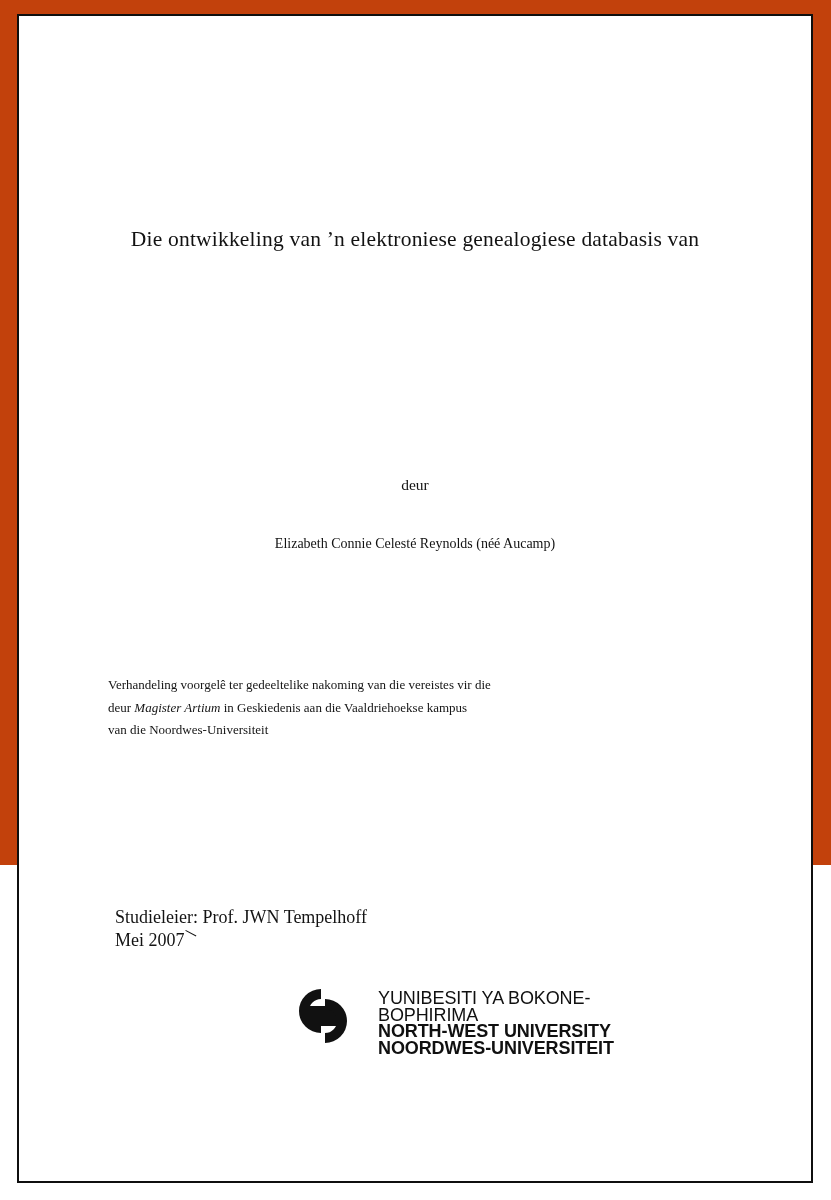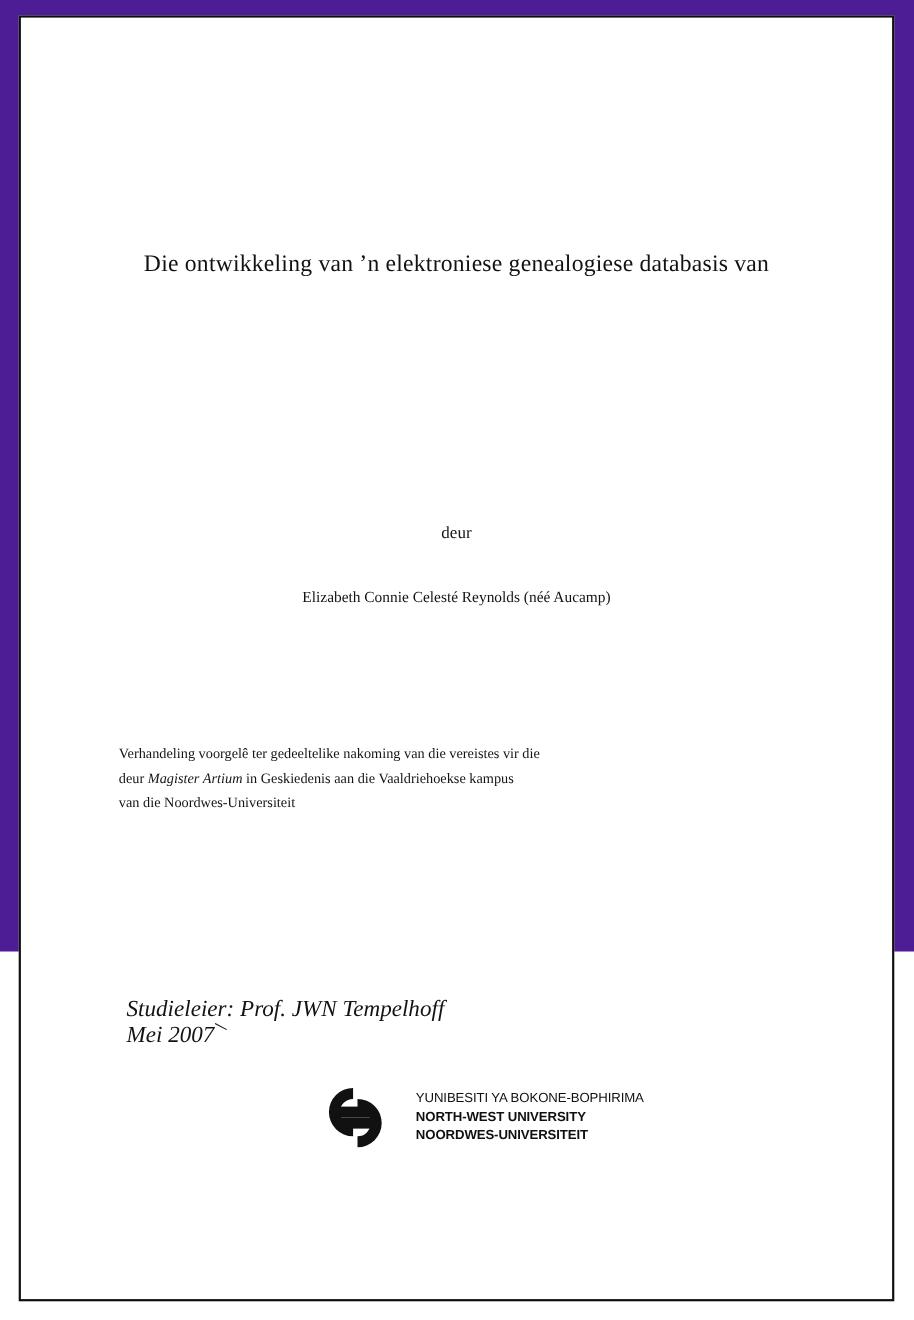--- a/index.html
+++ b/index.html
@@ -11,21 +11,21 @@
     width: 831px;
     height: 1200px;
     font-family: "Liberation Serif", serif;
     color: #111111;
     overflow: hidden;
   }
   .page {
     position: relative;
     width: 831px;
     height: 865px;
-    background: #4c1d95;
+    background: #c2410c;
   }
   
   .scan-frame {
     position: absolute;
     left: 17px;
     top: 14px;
     width: 796px;
     height: 1169px;
     border: 2px solid #0f0f0f;
     box-sizing: border-box;
@@ -76,24 +76,23 @@
     text-justify: inter-word;
   }
   .statement em {
     font-style: italic;
     margin-top: 16px;
   }
   .supervisor {
     position: absolute;
     left: 96px;
     top: 890px;
-    font-size: 21px;
+    font-size: 18px;
     line-height: 23px;
     color: #131313;
-    font-style: italic;
   }
   .date-row {
     position: relative;
     display: inline-block;
   }
   .date-row .stroke {
     position: absolute;
     right: -9px;
     top: 3px;
     width: 12px;
@@ -114,21 +113,21 @@
     left: 0;
     top: 2px;
     width: 98px;
     height: 66px;
   }
   .logo-text {
     position: absolute;
     left: 104px;
     top: 9px;
     font-family: "Liberation Sans", sans-serif;
-    font-size: 12px;
+    font-size: 18px;
     line-height: 16.5px;
     letter-spacing: -0.1px;
     color: #101010;
     font-weight: 700;
   }
   .logo-text .l1 { font-weight: 400; }
 </style>
 </head>
 <body>
 

